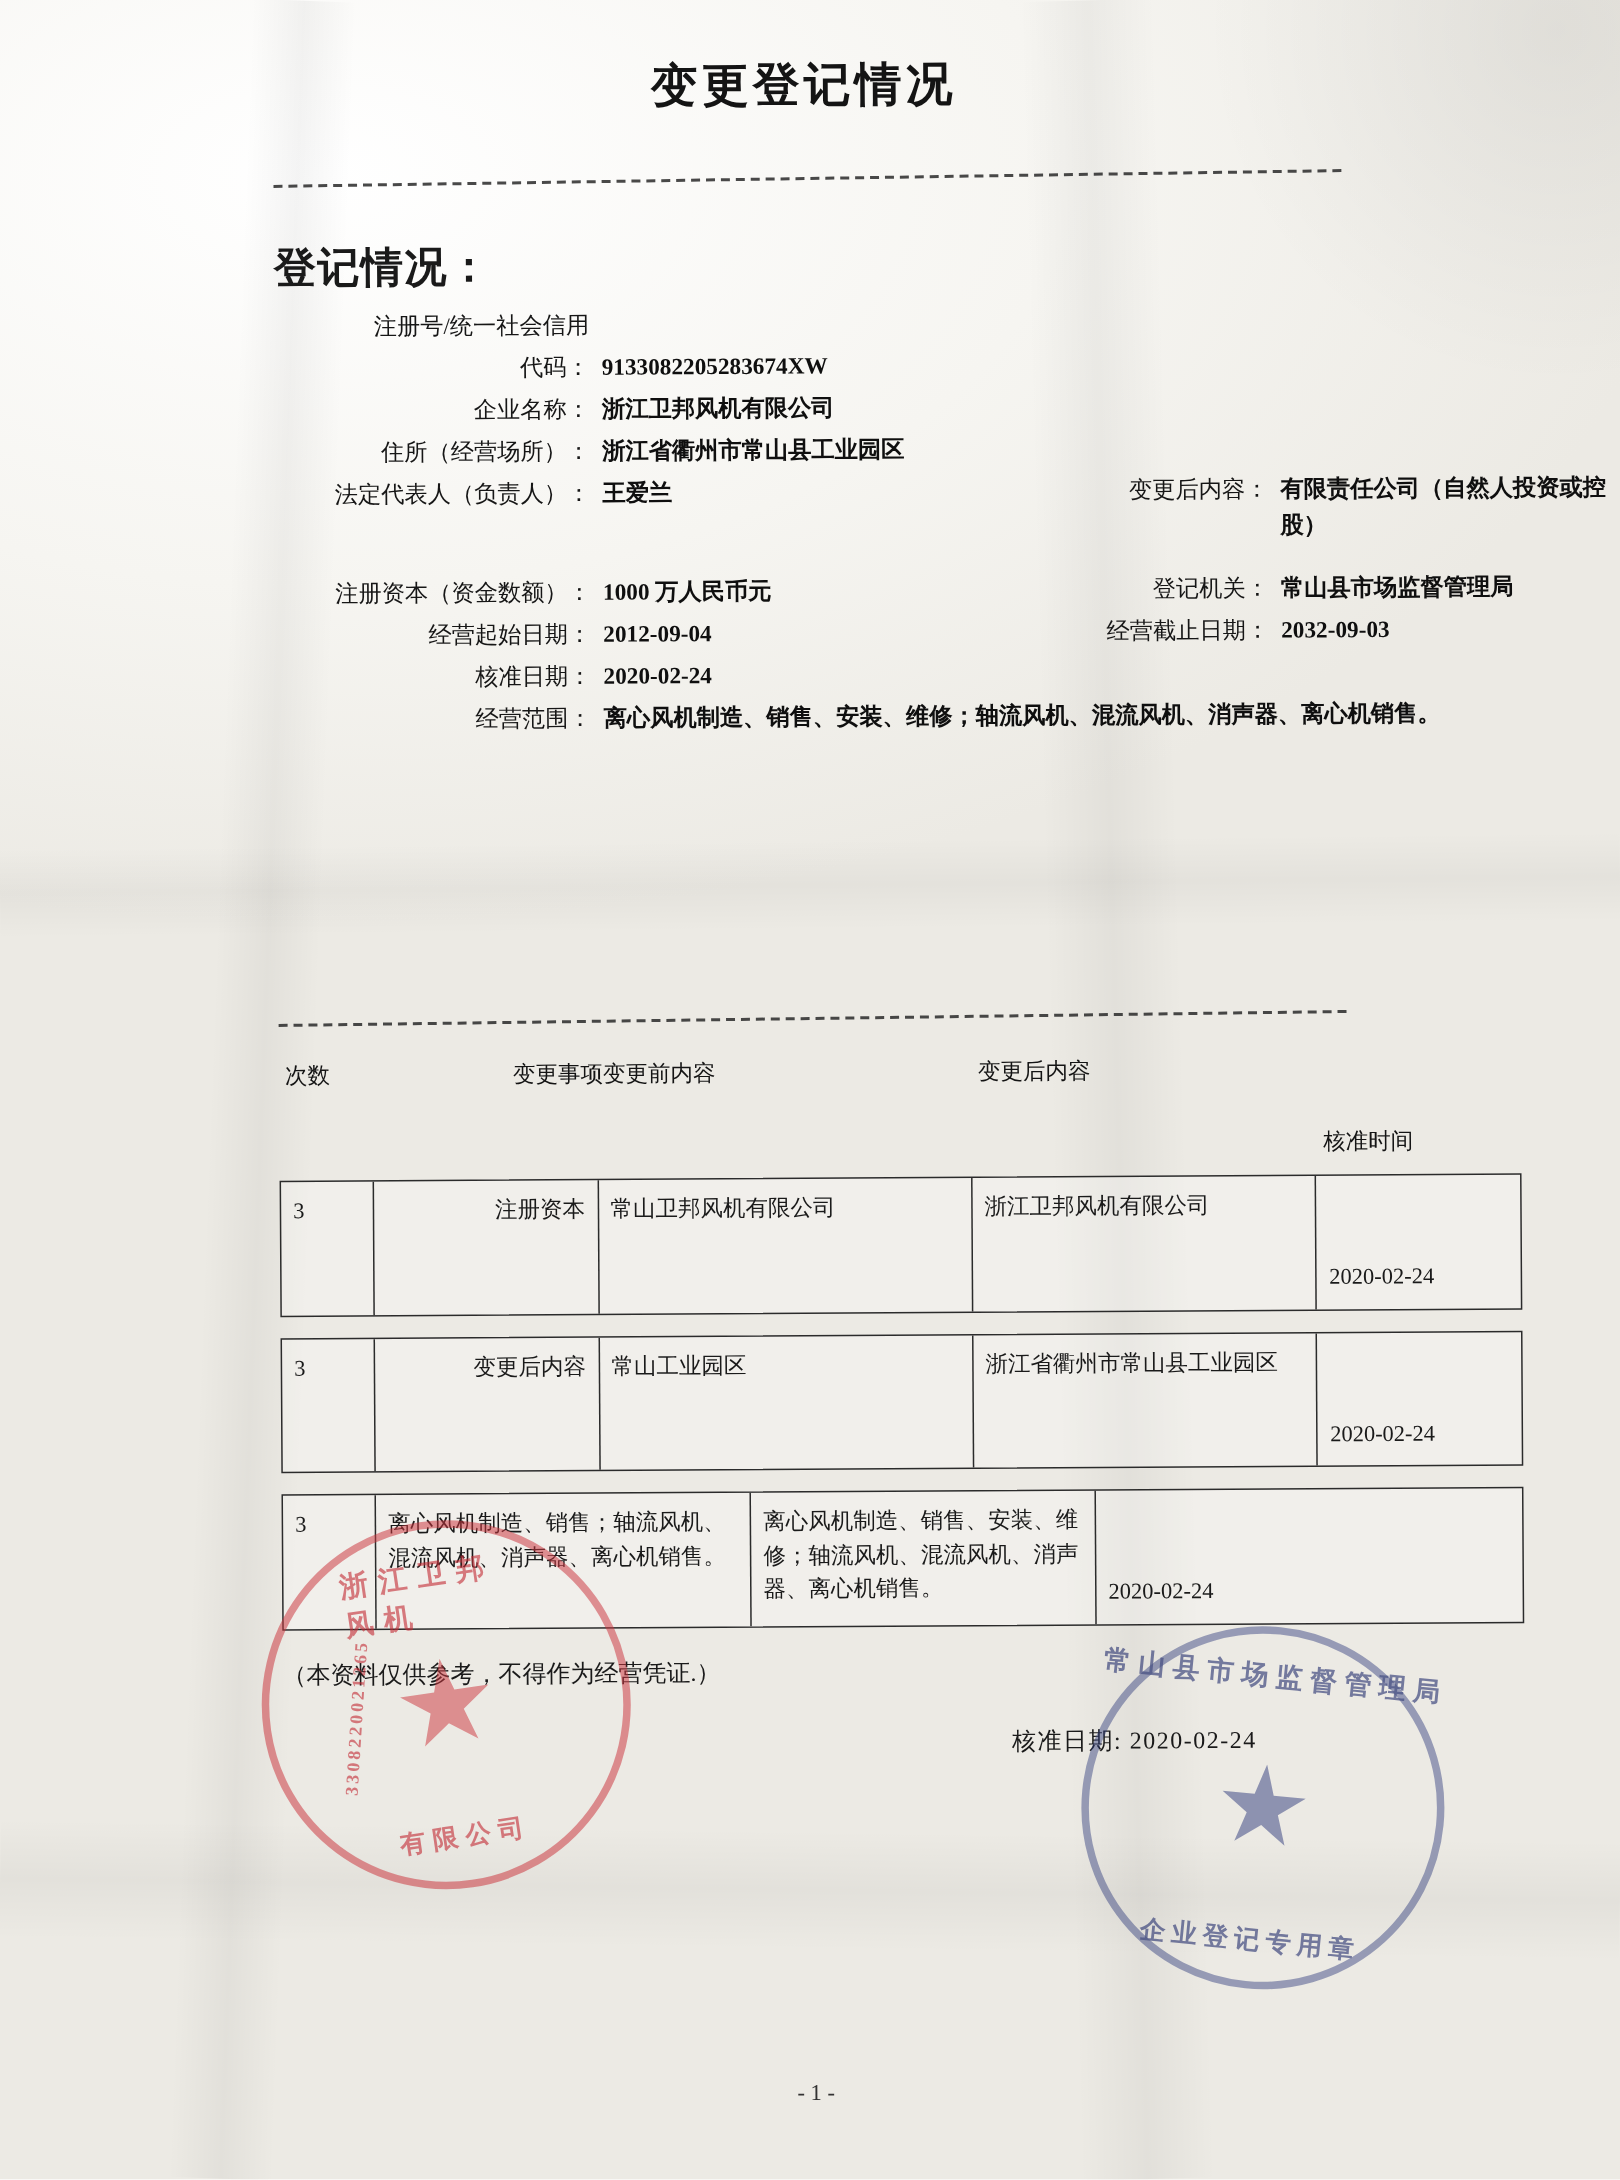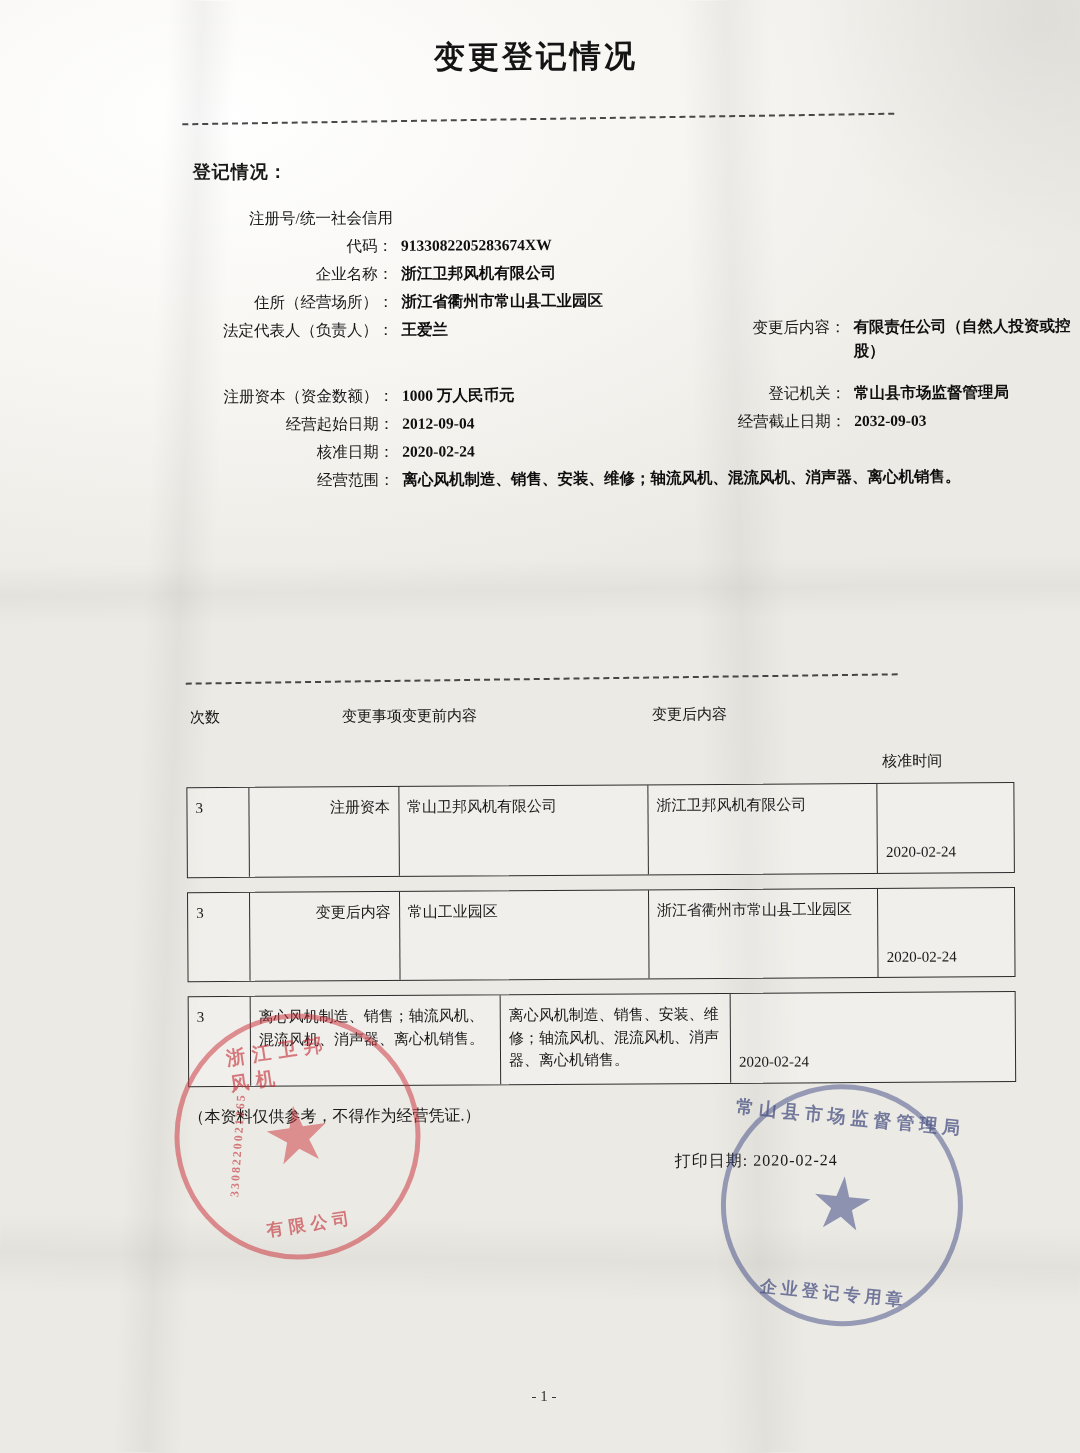--- a/index.html
+++ b/index.html
@@ -71,23 +71,23 @@
     position: absolute;
     height: 0;
     border-top: 2px dashed #2a2a2a;
     opacity: 0.85;
   }
   .dash-rule.top { left: 186px; top: 118px; width: 712px; transform: rotate(-0.5deg); }
   .dash-rule.mid { left: 186px; top: 678px; width: 712px; transform: rotate(-0.4deg); }
 
   .section-title {
     position: absolute;
-    left: 196px;
+    left: 186px;
     top: 158px;
-    font-size: 18px;
+    font-size: 28px;
     font-weight: 700;
     letter-spacing: 1px;
   }
 
   
   .info {
     position: absolute;
     left: 196px;
     top: 205px;
     width: 880px;
@@ -368,21 +368,21 @@
       <div class="c-times">3</div>
       <div class="c-before">离心风机制造、销售；轴流风机、混流风机、消声器、离心机销售。</div>
       <div class="c-after">离心风机制造、销售、安装、维修；轴流风机、混流风机、消声器、离心机销售。</div>
       <div class="c-time">2020-02-24</div>
     </div>
   </div>
 
   <div class="note">（本资料仅供参考，不得作为经营凭证.）</div>
 
   <div class="print-date">
-    <span>打印日期:</span>
+    <span>核准日期:</span>
     <span>2020-02-24</span>
   </div>
 
   <div class="page-num">- 1 -</div>
 
   <div class="stamp stamp-red">
     <div class="arc-top">
         <span>浙江卫邦风机</span>
       </div>
     <div class="star"></div>

